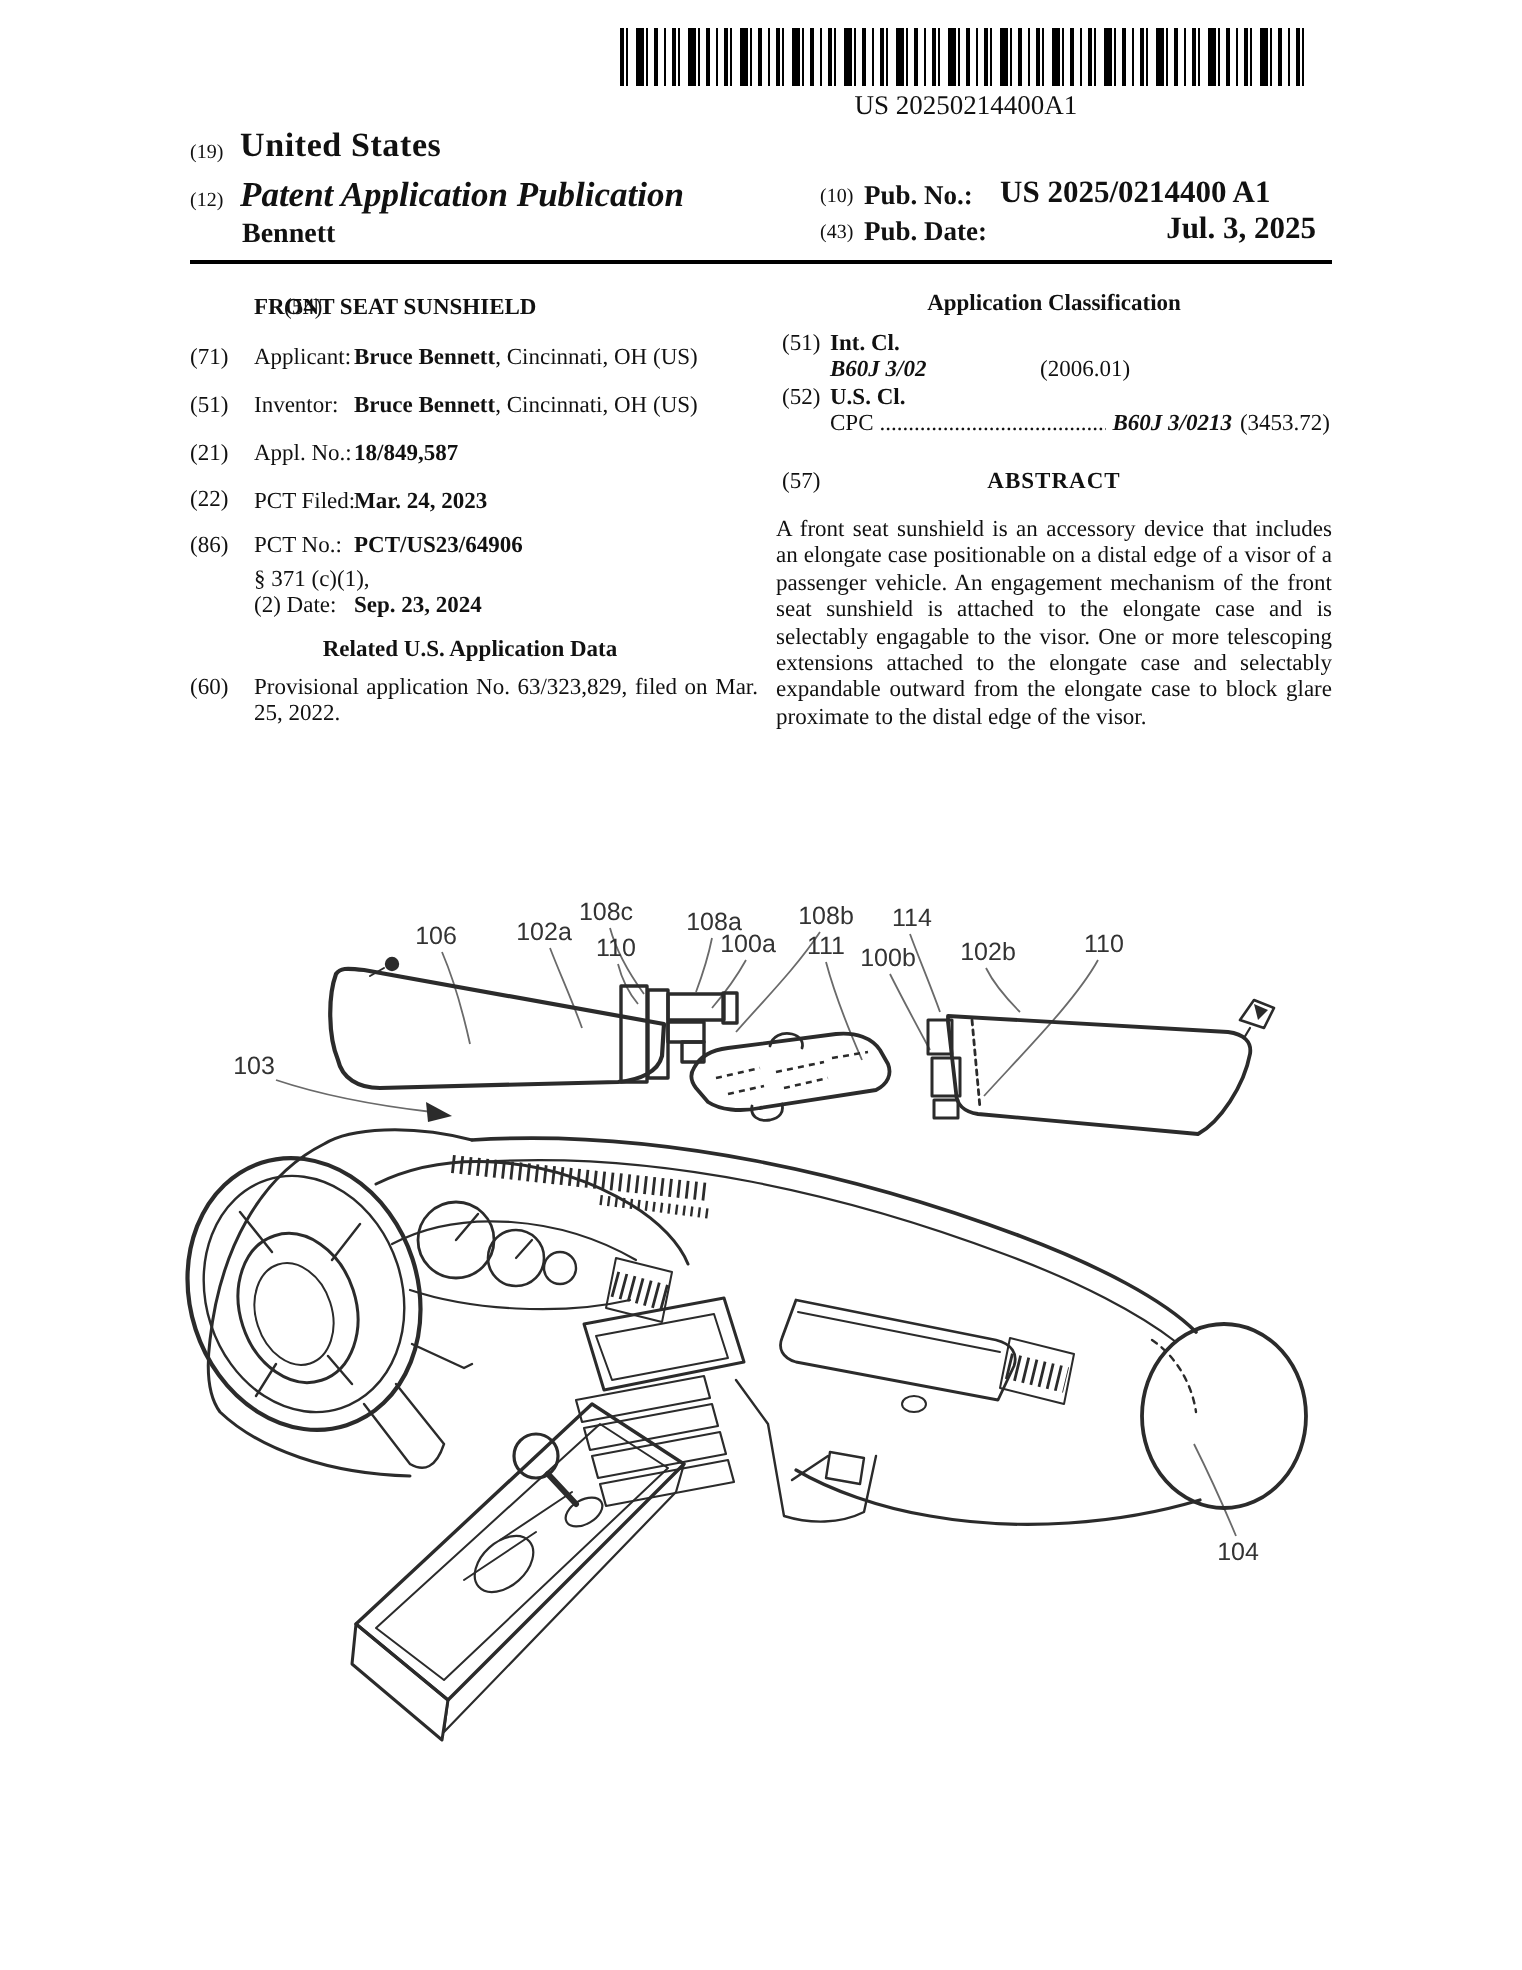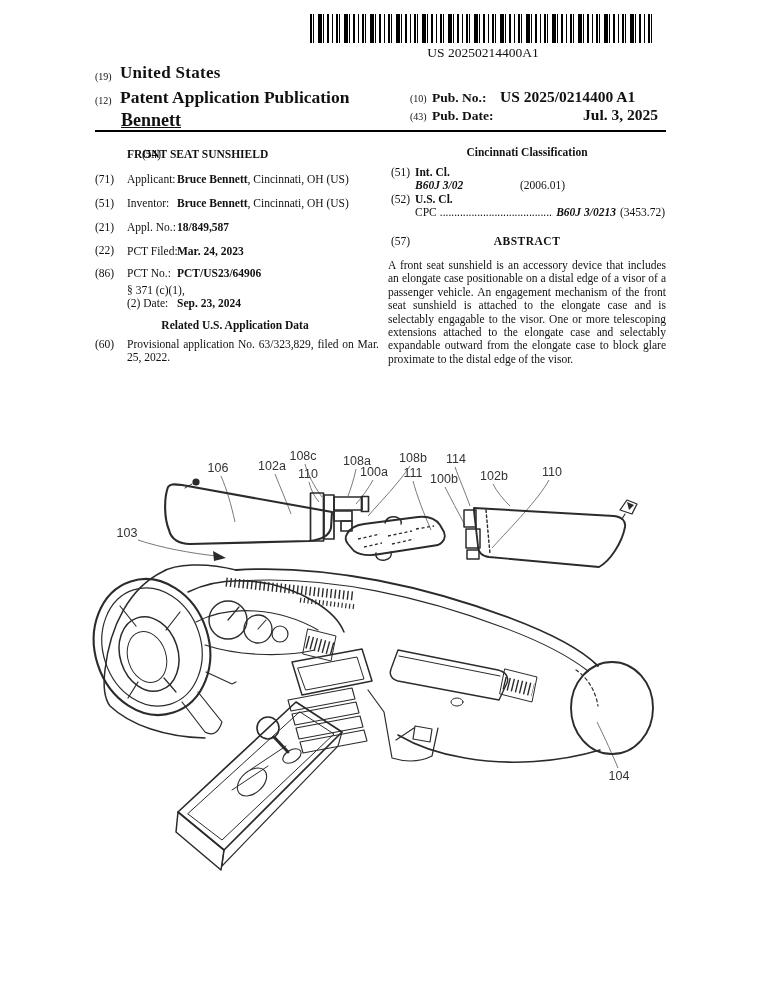--- a/index.html
+++ b/index.html
@@ -5,22 +5,22 @@
   html,body { margin:0; padding:0; }
   body { width:761px; height:985px; background:#ffffff; position:relative;
          font-family:"Liberation Serif", serif; color:#111; }
   .abs { position:absolute; white-space:nowrap; }
   .num  { font-size:10px; }
   .bnum { font-size:11.5px; }
   .body-txt { font-size:11.5px; }
   .b { font-weight:bold; }
   .bi { font-weight:bold; font-style:italic; }
   .h-country { font-size:17px; font-weight:bold; letter-spacing:.3px; }
-  .h-pub { font-size:17.5px; font-weight:bold; }
-  .h-surname { font-size:18px; font-weight:bold;text-decoration:underline; }
+  .h-pub { font-size:17.5px; font-weight:bold;font-style:italic; }
+  .h-surname { font-size:14px; font-weight:bold; }
   .h-right-label { font-size:13.5px; font-weight:bold; }
   .h-right-val { font-size:15.5px; font-weight:bold; }
   .barcode { background:repeating-linear-gradient(90deg,
       #000 0 2px,#fff 2px 3px,#000 3px 4px,#fff 4px 8px,#000 8px 12px,#fff 12px 13px,
       #000 13px 14px,#fff 14px 17px,#000 17px 19px,#fff 19px 22px,#000 22px 23px,#fff 23px 26px); }
   .rule { position:absolute; background:#000; }
   .wrap { white-space:normal; text-align:justify; line-height:13.4px; }
   .lbl-col { display:inline-block; width:50px; }
   .cpc-line { display:flex; width:250px; font-size:11.5px;text-align:right; }
   .cpc-dots { flex:1 1 auto; overflow:hidden; white-space:nowrap; margin:0 3px; }
@@ -73,21 +73,21 @@
 
 <span class="abs body-txt" style="left:127px; top:284px;">§ 371 (c)(1),</span>
 <span class="abs body-txt" style="left:127px; top:297px;">(2) Date:</span>
 <span class="abs body-txt b" style="left:177px; top:297px;">Sep. 23, 2024</span>
 
 <div class="abs sec-head" style="left:95px; top:319px; width:280px;">Related U.S. Application Data</div>
 
 <span class="abs bnum" style="left:95px; top:338px;">(60)</span>
 <div class="abs body-txt wrap" style="left:127px; top:338px; width:252px;">Provisional application No. 63/323,829, filed on Mar. 25, 2022.</div>
 
-<div class="abs sec-head" style="left:388px; top:146px; width:278px;">Cincinnati Classification</div>
+<div class="abs sec-head" style="left:388px; top:146px; width:278px;">Application Classification</div>
 
 <span class="abs bnum" style="left:391px; top:166px;">(51)</span>
 <span class="abs body-txt b" style="left:415px; top:166px;">Int. Cl.</span>
 <span class="abs body-txt bi" style="left:415px; top:179px;">B60J 3/02</span>
 <span class="abs body-txt" style="left:520px; top:179px;">(2006.01)</span>
 
 <span class="abs bnum" style="left:391px; top:193px;">(52)</span>
 <span class="abs body-txt b" style="left:415px; top:193px;">U.S. Cl.</span>
 <div class="abs cpc-line" style="left:415px; top:206px;">
   <span>CPC</span>

